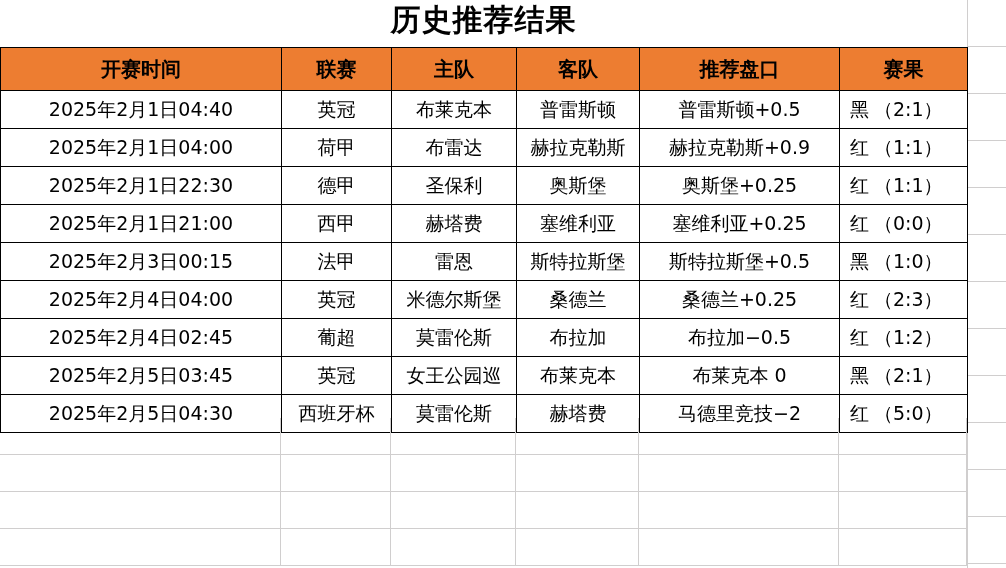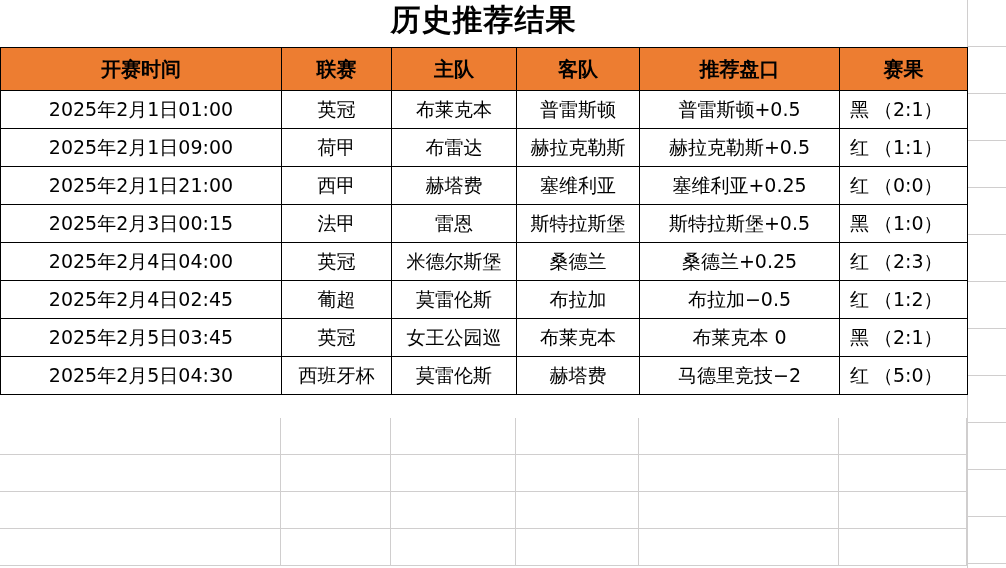--- a/index.html
+++ b/index.html
@@ -154,38 +154,51 @@
         <th>开赛时间</th>
         <th>联赛</th>
         <th>主队</th>
         <th>客队</th>
         <th>推荐盘口</th>
         <th>赛果</th>
       </tr>
     </thead>
     <tbody>
       <tr>
-        <td>2025年2月1日01:00</td>
+        <td>2025年2月1日04:40</td>
         <td>英冠</td>
         <td>布莱克本</td>
         <td>普雷斯顿</td>
         <td>普雷斯顿+0.5</td>
         <td class="res res-black">
           <div class="res-wrap">
             <span class="res-mark">黑</span>
             <span class="res-score">（2:1）</span>
           </div>
         </td>
       </tr>
       <tr>
-        <td>2025年2月1日09:00</td>
+        <td>2025年2月1日04:00</td>
         <td>荷甲</td>
         <td>布雷达</td>
         <td>赫拉克勒斯</td>
-        <td>赫拉克勒斯+0.5</td>
+        <td>赫拉克勒斯+0.9</td>
+        <td class="res res-red">
+          <div class="res-wrap">
+            <span class="res-mark">红</span>
+            <span class="res-score">（1:1）</span>
+          </div>
+        </td>
+      </tr>
+      <tr>
+        <td>2025年2月1日22:30</td>
+        <td>德甲</td>
+        <td>圣保利</td>
+        <td>奥斯堡</td>
+        <td>奥斯堡+0.25</td>
         <td class="res res-red">
           <div class="res-wrap">
             <span class="res-mark">红</span>
             <span class="res-score">（1:1）</span>
           </div>
         </td>
       </tr>
       <tr>
         <td>2025年2月1日21:00</td>
         <td>西甲</td>

